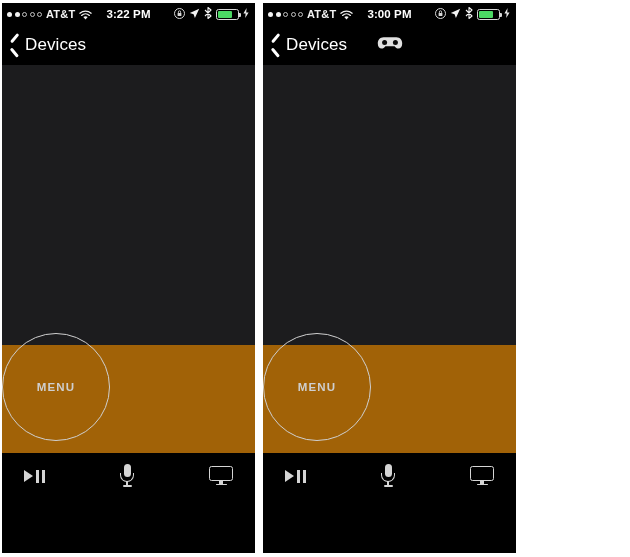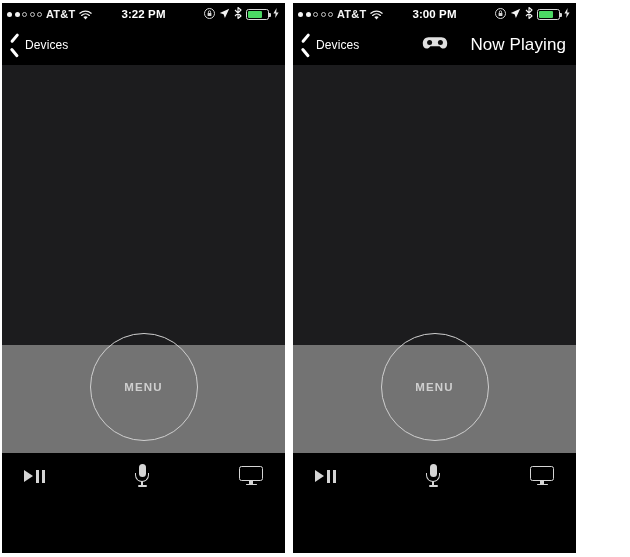--- a/index.html
+++ b/index.html
@@ -12,21 +12,21 @@
   .stage {
     position:relative;
     width:630px; height:557px;
     background:#ffffff;
     display:flex;
     gap:8px;
     padding:3px 2px 4px 2px;
   }
   .phone {
     position:relative;
-    width:283px;
+    width:253px;
     height:550px;
     background:#000000;
     overflow:hidden;
     flex:0 0 auto;
   }
 
   
   .statusbar {
     position:relative;
     height:22px;
@@ -79,21 +79,21 @@
   }
   .chev {
     display:inline-block; width:9px; height:16px; position:relative;
   }
   .chev::before, .chev::after {
     content:""; position:absolute; left:1px; width:11px; height:2.6px;
     background:#ffffff; border-radius:1.5px;
   }
   .chev::before { top:4px; transform:rotate(-50deg); transform-origin:left center; }
   .chev::after  { top:9.5px; transform:rotate(50deg); transform-origin:left center; }
-  .nav-title { font-size:12px; color:#ffffff; letter-spacing:0.1px; }
+  .nav-title { font-size:17px; color:#ffffff; letter-spacing:0.1px; }
   .nav-center {
     position:absolute; left:0; right:0; top:0; height:40px;
     display:flex; align-items:center; justify-content:center;
     pointer-events:none;
   }
   .gamepad-btn { pointer-events:auto; cursor:pointer; display:flex; }
   .nav-right {
     margin-left:auto; color:#ffffff; font-size:17px;
     cursor:pointer; position:relative; z-index:2; letter-spacing:0.1px;
   }
@@ -101,25 +101,25 @@
   
   .touchpad {
     height:280px;
     background:#1c1c1e;
     width:100%;
   }
 
   
   .control-area {
     flex:1;
-    background:#737373;
+    background:#a16207;
     position:relative;
     display:flex;
     align-items:center;
-    justify-content:center;
+    justify-content:flex-start;
   }
   .menu-ring {
     width:108px; height:108px;
     border-radius:50%;
     border:1.5px solid #cfcfcf;
     display:flex; align-items:center; justify-content:center;
     cursor:pointer;
     position:relative;
     top:-12px;
   }
@@ -357,21 +357,20 @@
             <svg width="26" height="16" viewBox="0 0 26 16">
               <path d="M6.6 2.2 C3.0 2.2 0.8 5.0 0.8 8.4 C0.8 11.6 2.4 13.6 4.6 13.6
                        C6.2 13.6 7.2 12.4 8.4 11.2 H17.6 C18.8 12.4 19.8 13.6 21.4 13.6
                        C23.6 13.6 25.2 11.6 25.2 8.4 C25.2 5.0 23.0 2.2 19.4 2.2 Z" fill="#e0e0e0"></path>
               <circle cx="7.6" cy="7.4" r="2.5" fill="#0a0a0a"></circle>
               <circle cx="18.4" cy="7.4" r="2.5" fill="#0a0a0a"></circle>
             </svg>
           </span>
         </span>
       </div>
-      <div class="nav-right">Now Playing</div>
     </div>
 
     <div class="touchpad"></div>
 
     <div class="control-area">
       <div class="menu-ring">
         <span class="menu-label">MENU</span>
       </div>
     </div>
 

